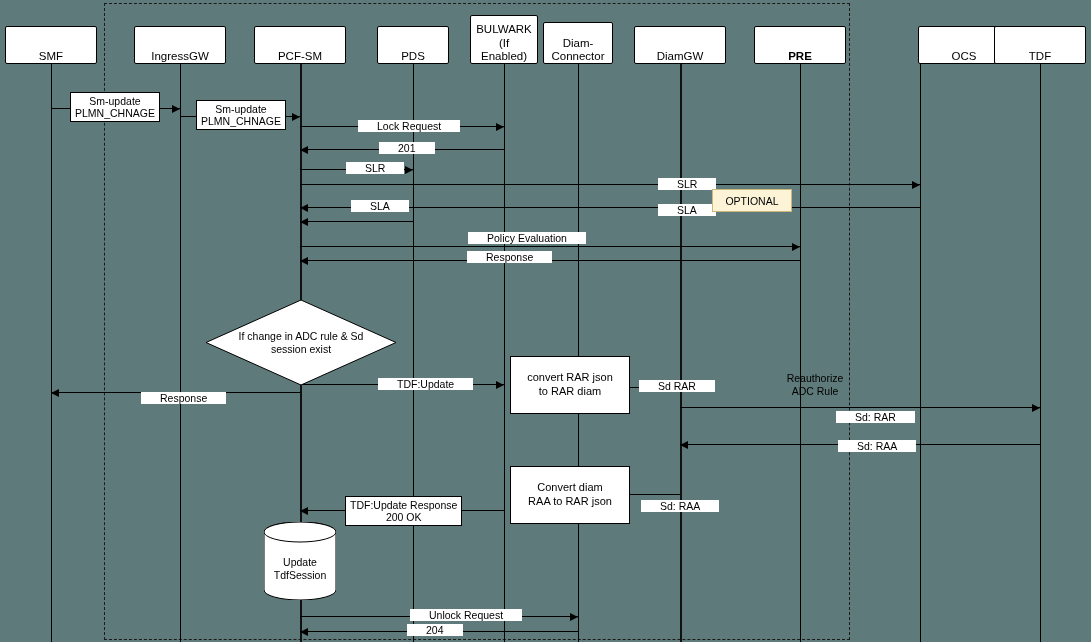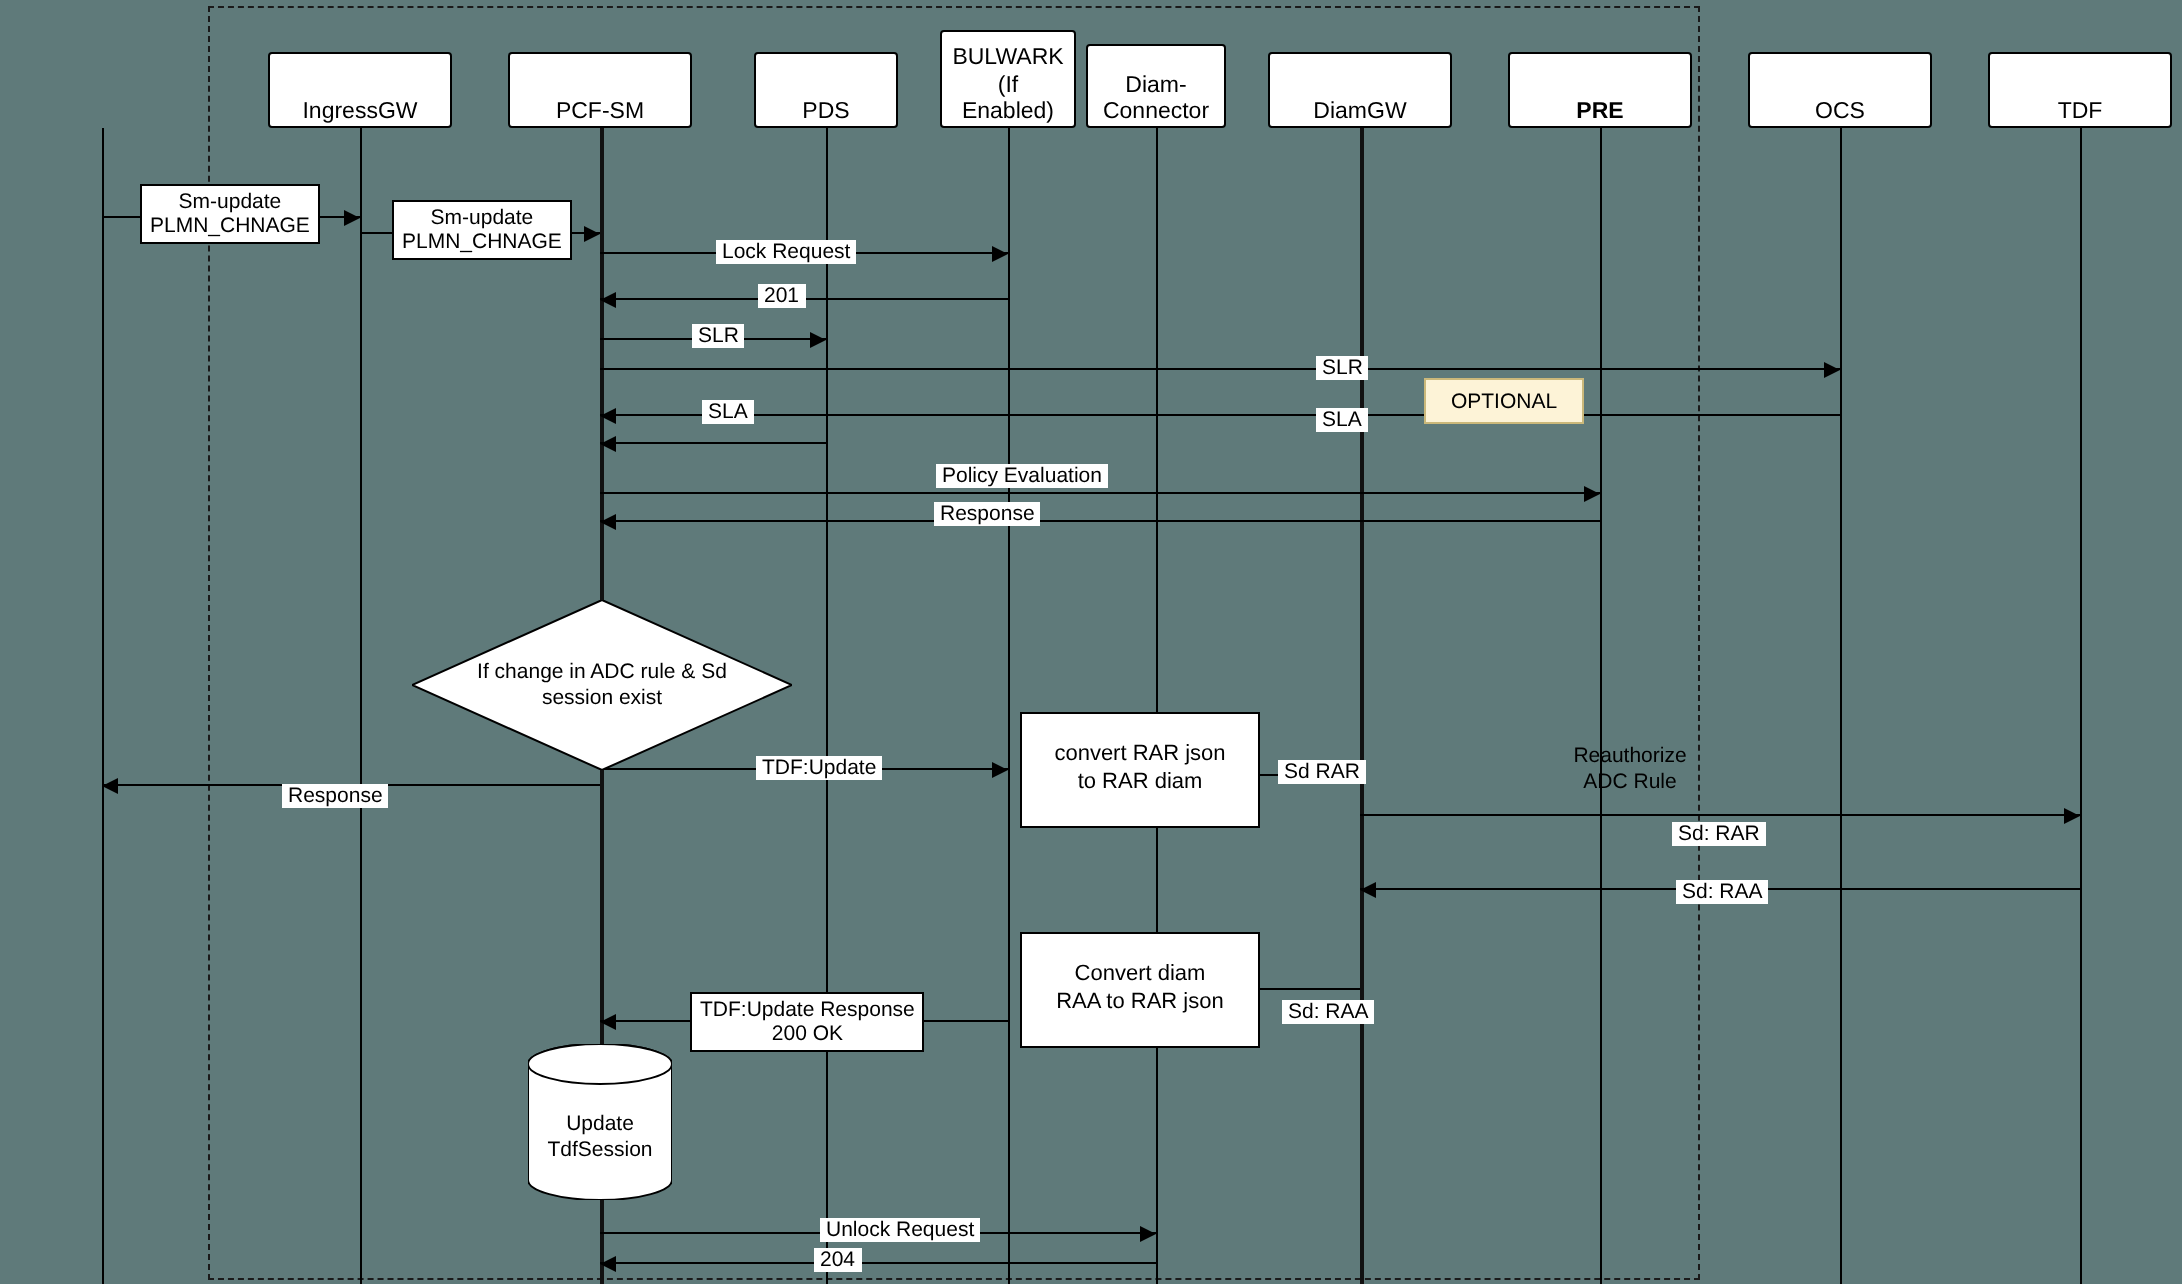--- a/index.html
+++ b/index.html
@@ -54,21 +54,21 @@
     white-space:nowrap;
   }
   .msg-label.boxed{
     background:#ffffff;
     border:1px solid #000;
     padding:2px 4px;
     white-space:pre-line;
   }
   .msg-label.plain-bg{
     background:#ffffff;
-    padding:0 3px;
+    padding:0 19px;
   }
 
   .proc-box{
     position:absolute;
     background:#ffffff;
     border:1px solid #000;
     font-size:11px;
     text-align:center;
     display:flex;
     align-items:center;
@@ -135,20 +135,23 @@
     <div class="lifeline" style="left: 51px; top: 64px; height: 578px;"></div>
     <div class="lifeline" style="left: 180px; top: 64px; height: 578px;"></div>
     <div class="lifeline thick" style="left: 300px; top: 64px; height: 578px;"></div>
     <div class="lifeline" style="left: 413px; top: 64px; height: 578px;"></div>
     <div class="lifeline" style="left: 504px; top: 64px; height: 578px;"></div>
     <div class="lifeline" style="left: 578px; top: 64px; height: 578px;"></div>
     <div class="lifeline thick" style="left: 680px; top: 64px; height: 578px;"></div>
     <div class="lifeline" style="left: 800px; top: 64px; height: 578px;"></div>
     <div class="lifeline" style="left: 920px; top: 64px; height: 578px;"></div>
     <div class="lifeline" style="left: 1040px; top: 64px; height: 578px;"></div>
+    <div class="actor" style="left: 5px; top: 26px; width: 92px; height: 38px;">
+      <span style="white-space: pre-line;">SMF</span>
+    </div>
     <div class="actor" style="left: 134px; top: 26px; width: 92px; height: 38px;">
       <span style="white-space: pre-line;">IngressGW</span>
     </div>
     <div class="actor" style="left: 254px; top: 26px; width: 92px; height: 38px;">
       <span style="white-space: pre-line;">PCF-SM</span>
     </div>
     <div class="actor" style="left: 377px; top: 26px; width: 72px; height: 38px;">
       <span style="white-space: pre-line;">PDS</span>
     </div>
     <div class="actor" style="left: 470px; top: 15px; width: 68px; height: 49px;">
@@ -159,21 +162,21 @@
     <div class="actor" style="left: 543px; top: 22px; width: 70px; height: 42px;">
       <span style="white-space: pre-line;">Diam-
 Connector</span>
     </div>
     <div class="actor" style="left: 634px; top: 26px; width: 92px; height: 38px;">
       <span style="white-space: pre-line;">DiamGW</span>
     </div>
     <div class="actor" style="left: 754px; top: 26px; width: 92px; height: 38px;">
       <span style="white-space: pre-line; font-weight: bold;">PRE</span>
     </div>
-    <div class="actor" style="left: 874px; top: 26px; width: 92px; height: 38px;">
+    <div class="actor" style="left: 918px; top: 26px; width: 92px; height: 38px;">
       <span style="white-space: pre-line;">OCS</span>
     </div>
     <div class="actor" style="left: 994px; top: 26px; width: 92px; height: 38px;">
       <span style="white-space: pre-line;">TDF</span>
     </div>
     <div class="msg-line" style="left: 51px; top: 108px; width: 129px;"></div>
     <div class="arrow-r" style="top: 104.5px; left: 172px;"></div>
     <div class="msg-label boxed" style="left: 70px; top: 92px;">Sm-update
 PLMN_CHNAGE</div>
     <div class="msg-line" style="left: 180px; top: 116px; width: 120px;"></div>

